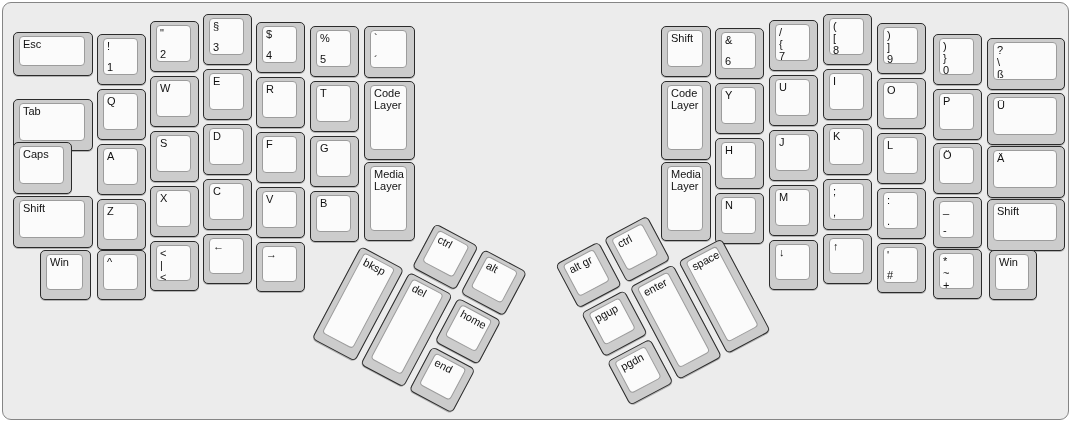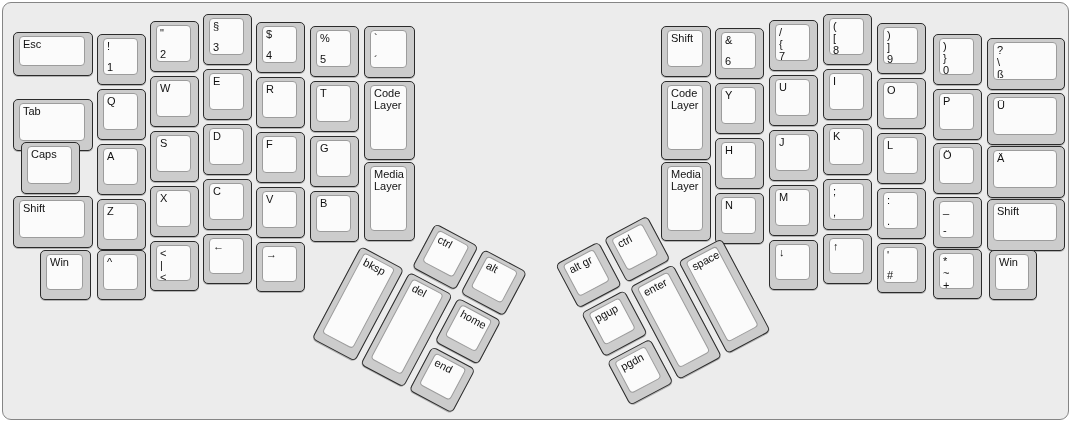--- a/index.html
+++ b/index.html
@@ -28,21 +28,21 @@
             </div>
           </div>
         </div>
         <div class="key" style="left: 10px; top: 96px; width: 80px; height: 52px;">
           <div class="keytop">
             <div class="legends">
               <span class="legend">Tab</span>
             </div>
           </div>
         </div>
-        <div class="key" style="left: 18px; top: 139px; width: 59px; height: 52px;">
+        <div class="key" style="left: 10px; top: 139px; width: 59px; height: 52px;">
           <div class="keytop">
             <div class="legends">
               <span class="legend">Caps</span>
             </div>
           </div>
         </div>
         <div class="key" style="left: 10px; top: 193px; width: 80px; height: 52px;">
           <div class="keytop">
             <div class="legends">
               <span class="legend">Shift</span>

